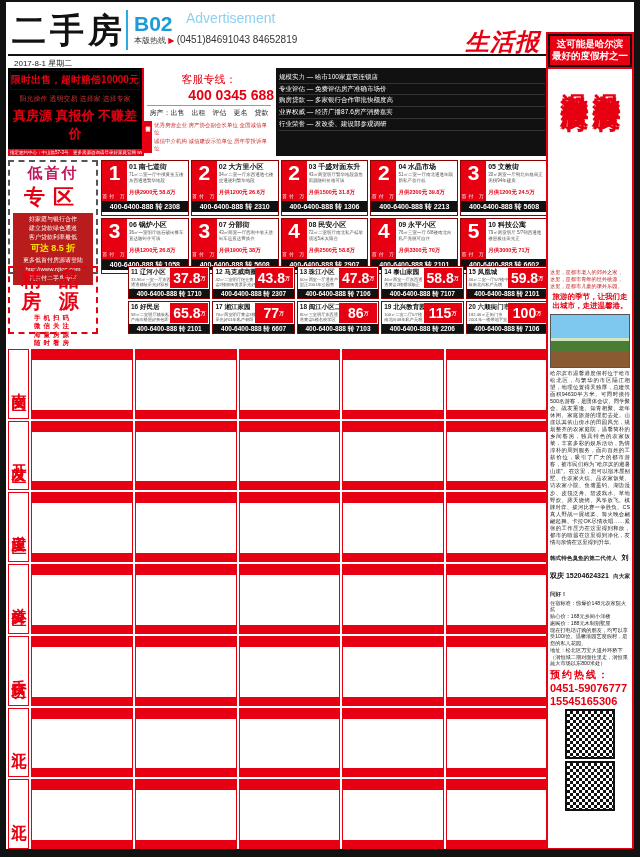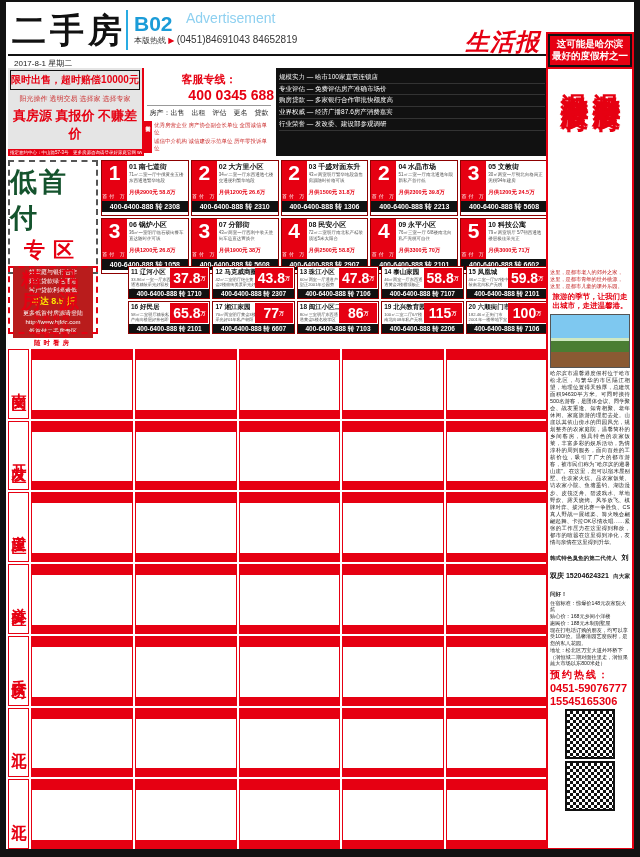--- a/index.html
+++ b/index.html
@@ -22,40 +22,40 @@
   .dateline{position:absolute;top:56px;left:8px;font-size:8px;color:#222;}
   
   .banner{position:absolute;top:66px;left:2px;width:540px;height:88px;background:#e60012;display:flex;}
   .bn-logo{width:160px;position:relative;color:#fff;border-right:2px solid #fff;}
   .vtx{writing-mode:vertical-rl;text-orientation:upright;}
   .bn-vleft{position:absolute;left:1px;top:4px;font-size:8px;color:#fff;letter-spacing:2px;height:74px;}
   .bn-vright{position:absolute;right:1px;top:4px;font-size:8px;color:#fff;letter-spacing:2px;height:74px;}
   .bn-brand{position:absolute;left:14px;top:8px;width:130px;text-align:center;
             font-family:"Liberation Serif","DejaVu Serif",serif;font-style:italic;
             font-size:44px;font-weight:bold;color:#fff;}
-  .bn-mid{width:134px;background:#e5e5e5;border-right:2px solid #e60012;display:flex;flex-direction:column;}
+  .bn-mid{width:134px;background:#000000;border-right:2px solid #e60012;display:flex;flex-direction:column;}
   .bn-promise{margin:2px;border:1px solid #111;color:#e60012;font-weight:bold;font-size:10px;
               text-align:center;padding:2px 0;}
   .bn-s-small{color:#c33;font-size:7px;text-align:center;margin-top:2px;}
   .bn-s-big{color:#e60012;font-weight:bold;font-size:13px;text-align:center;margin-top:3px;}
   .bn-note{margin-top:auto;background:#e60012;color:#fff;font-size:4.5px;padding:1px 2px;white-space:nowrap;overflow:hidden;}
   .bn-svc{width:130px;background:#fff;display:flex;flex-direction:column;border-right:2px solid #fff;}
-  .bn-svc-line{color:#e60012;font-weight:bold;font-size:11px;text-align:center;margin-top:4px;}
+  .bn-svc-line{color:#e60012;font-weight:normal;font-size:11px;text-align:center;margin-top:4px;}
   .bn-svc-num{color:#e60012;font-weight:bold;font-size:14px;text-align:right;}
   .bn-svc-items{color:#222;font-size:7px;text-align:center;border-top:1px solid #999;margin:2px 3px 0 3px;padding-top:2px;}
   .bn-credit{display:flex;margin-top:3px;}
   .bn-honor{writing-mode:vertical-rl;text-orientation:upright;font-size:5px;color:#fff;background:#e60012;padding:1px;}
   .bn-credit-lines{flex:1;}
   .bn-credit-lines div{color:#c33;font-size:5.5px;padding:1px 2px;}
   .bn-black{flex:1;background:#111;margin:0;color:#fff;padding:4px 3px;}
   .bn-black div{font-size:6.5px;line-height:1.65;border-bottom:1px solid #333;white-space:nowrap;overflow:hidden;}
   
   .lowdown{position:absolute;top:158px;left:2px;width:540px;height:114px;display:flex;}
   .ld-label{width:86px;border:2px dashed #555;margin-right:3px;display:flex;flex-direction:column;align-items:center;}
-  .ld-t1{font-size:27px;font-weight:bold;color:#14532d;letter-spacing:2px;margin-top:2px;}
+  .ld-t1{font-size:15px;font-weight:bold;color:#be185d;letter-spacing:2px;margin-top:2px;}
   .ld-t2{font-size:21px;font-weight:bold;color:#e60012;letter-spacing:8px;}
   .ld-promo{background:#b91c1c;color:#fff;width:78px;margin-top:2px;padding:2px 1px;text-align:center;flex:1;}
   .ld-promo div{font-size:6px;line-height:1.5;}
   .ld-promo div:nth-child(4){font-size:9px;font-weight:bold;color:#ffe300;}
   .ld-cards{flex:1;display:grid;grid-template-columns:repeat(5,1fr);grid-auto-rows:1fr;gap:2px;}
   .ld-card{border:1px solid #8d0000;display:flex;flex-wrap:wrap;overflow:hidden;background:#fff;}
   .ld-num{width:25px;background:#e60012;color:#fff;display:flex;flex-direction:column;align-items:center;}
   .ld-num-big{font-size:21px;font-weight:bold;line-height:1.1;}
   .ld-num-lbl{font-size:5px;margin-top:auto;margin-bottom:2px;letter-spacing:2px;}
   .ld-info{flex:1;min-width:0;padding:1px 2px;}

